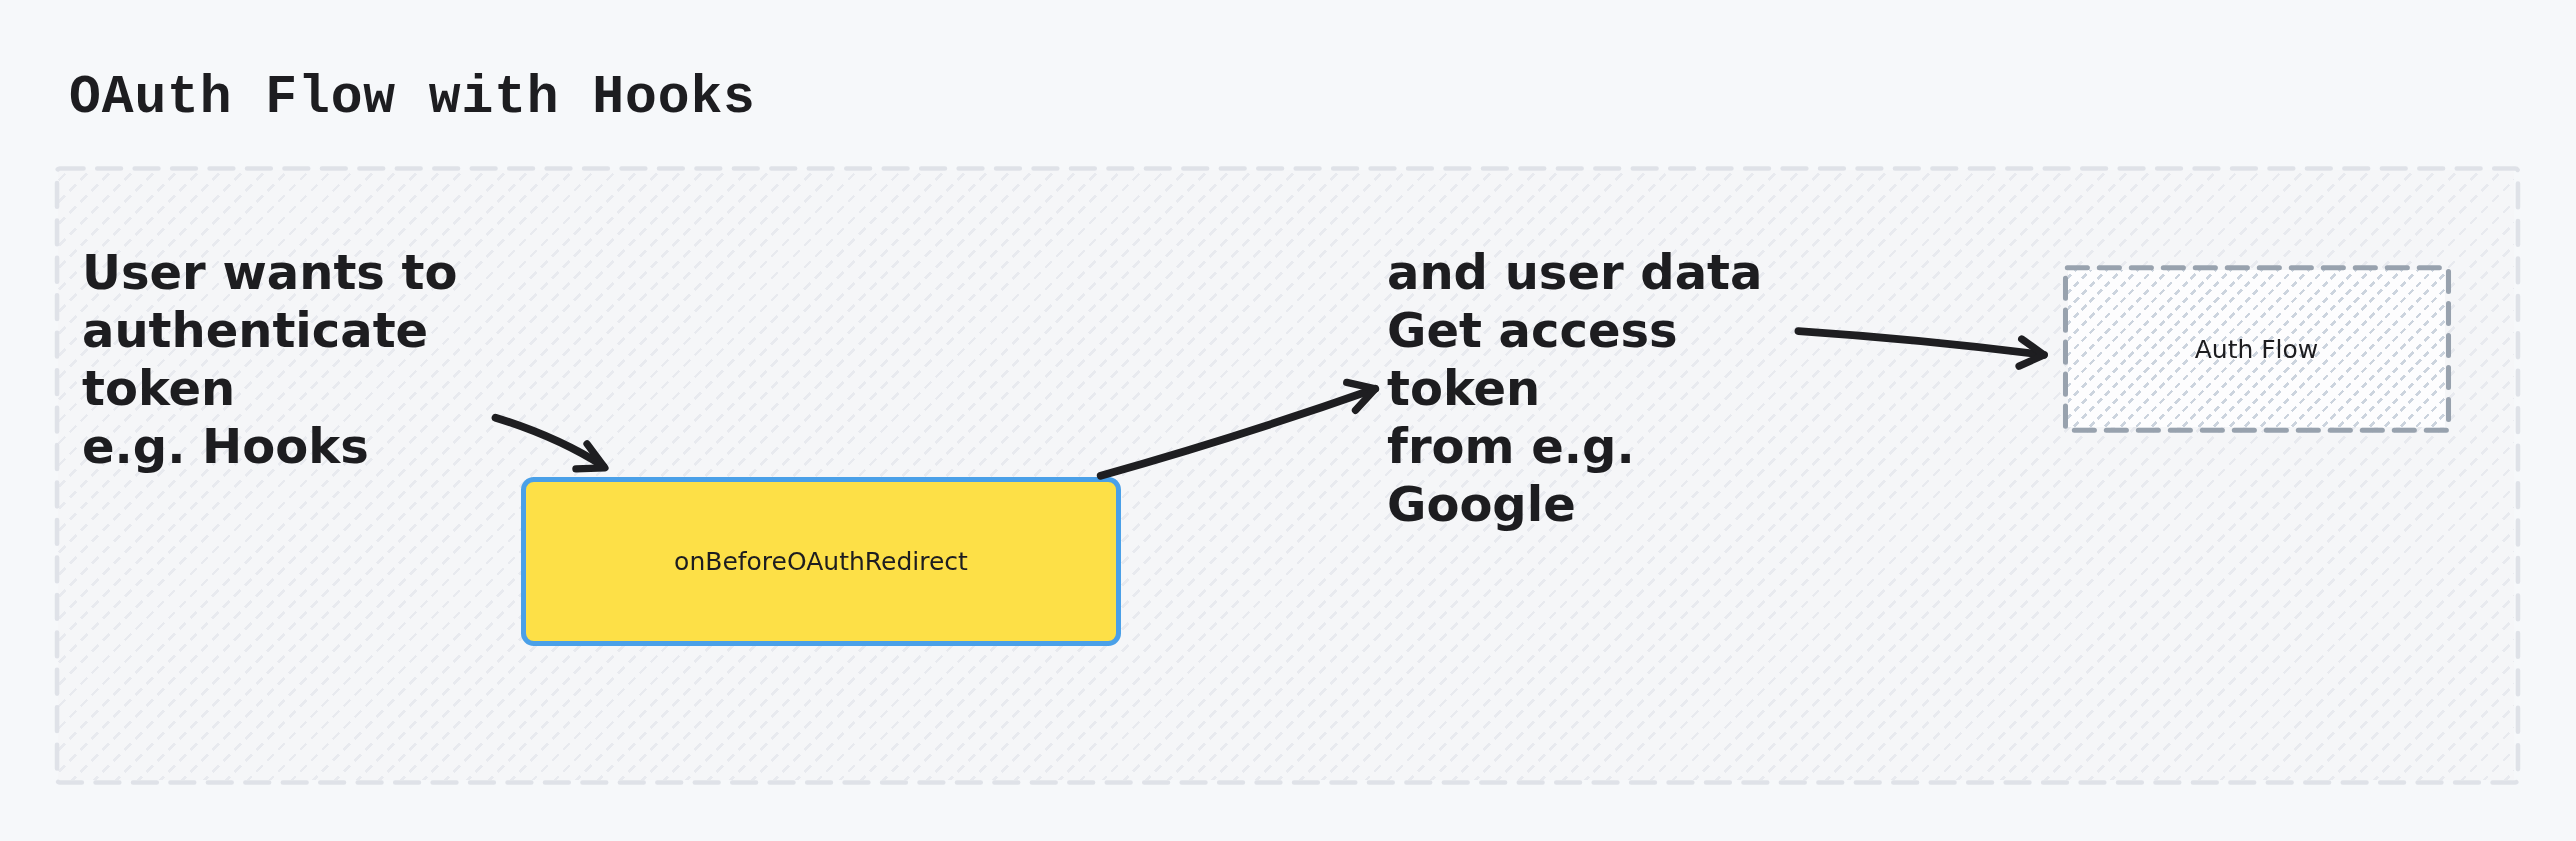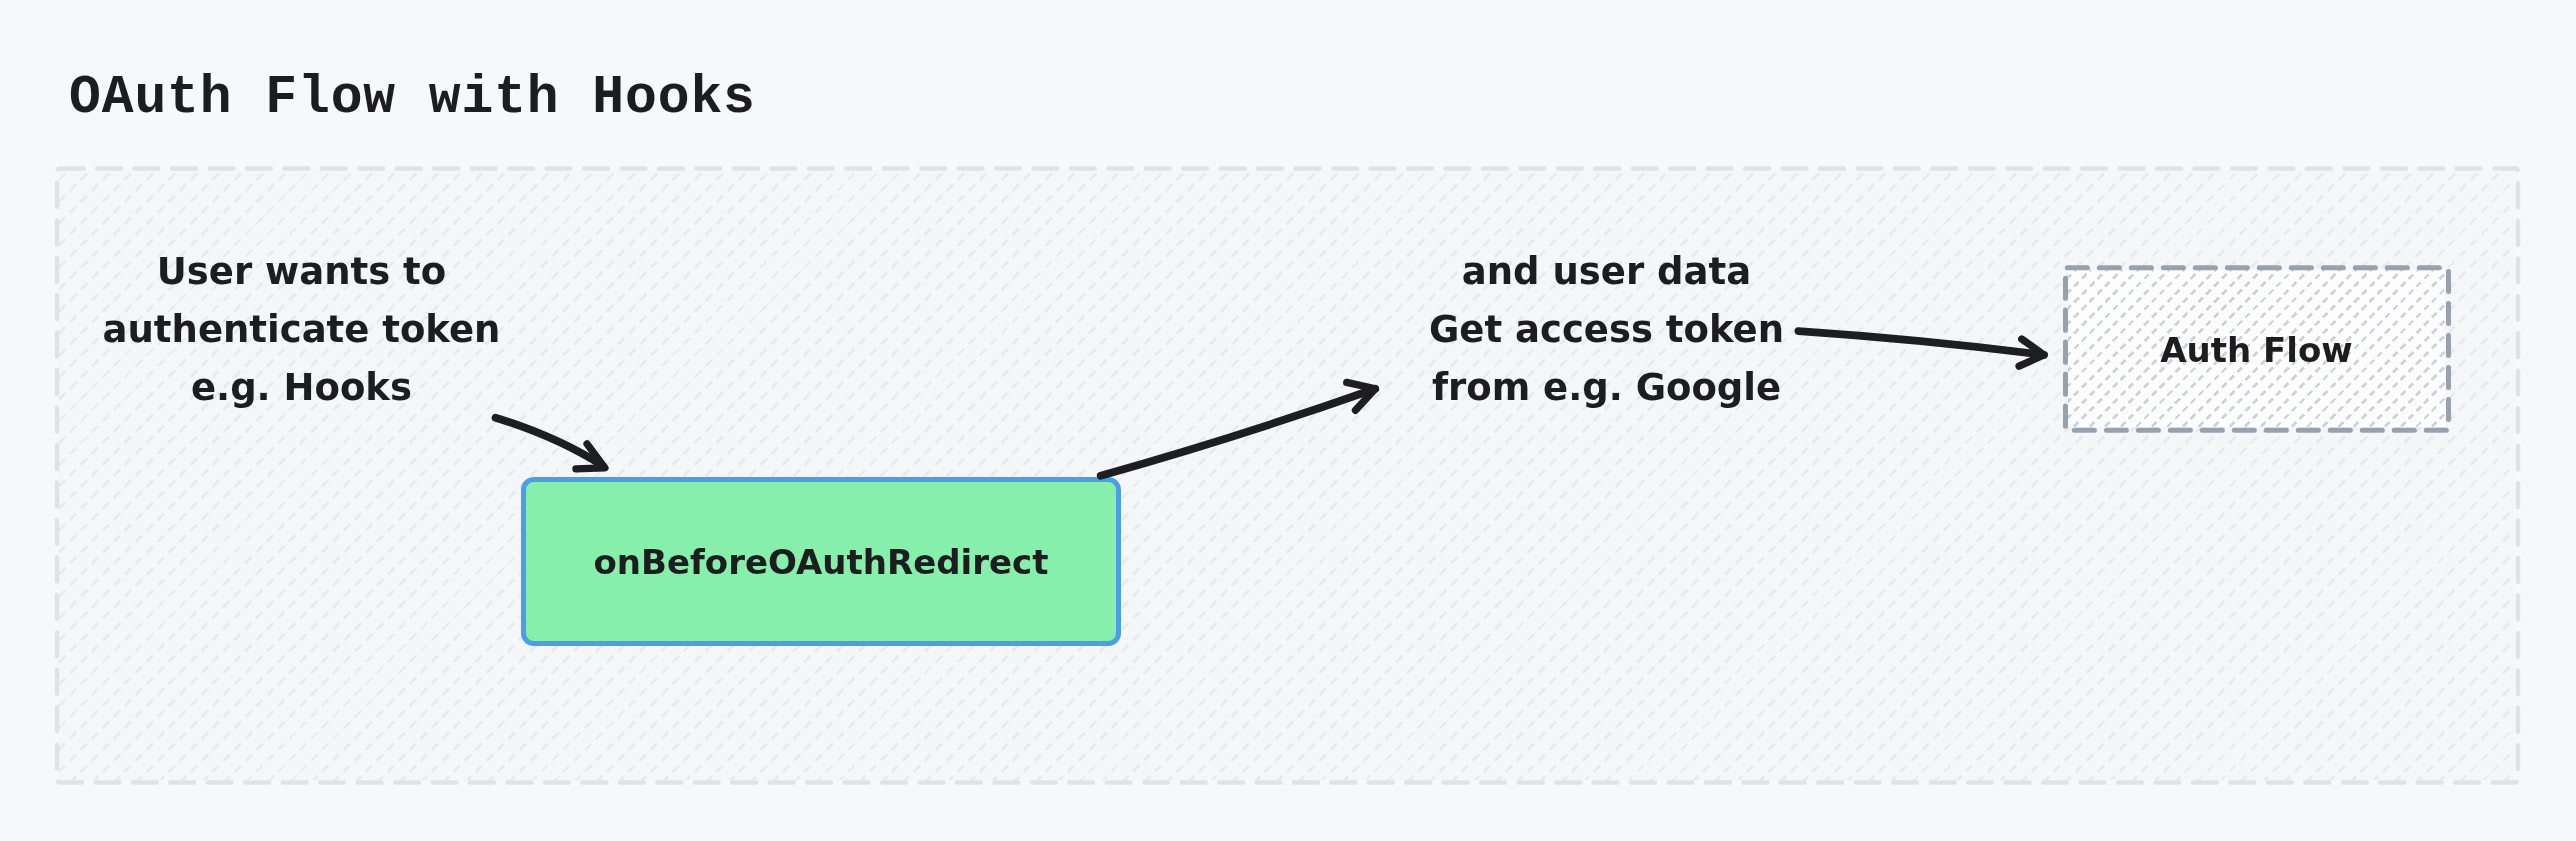--- a/index.html
+++ b/index.html
@@ -39,46 +39,46 @@
     height: 610px;
     background-color: #f5f6f8;
     background-image:
       repeating-linear-gradient(45deg, #f5f6f8 0 6.4px, rgba(245,246,248,0) 6.4px 15.5px),
       repeating-linear-gradient(135deg, rgba(0,0,0,0) 0 6.4px, #e8eaef 6.4px 9.1px, rgba(0,0,0,0) 9.1px 15.5px);
   }
 
   .note {
     position: absolute;
     width: 439px;
-    text-align: center;
-    font-size: 37px;
+    text-align: left;
+    font-size: 48px;
     font-weight: 700;
     line-height: 58px;
     color: #1d1d20;
   }
   .note-left  { left: 82px;  top: 243px; }
   .note-right { left: 1387px; top: 243px; }
 
   .hook-node {
     position: absolute;
     left: 521px;
     top: 477px;
     width: 590px;
     height: 159px;
-    background: #86efac;
+    background: #fde047;
     border: 5.5px solid #4aa0e8;
     border-radius: 12.8px;
     display: flex;
     align-items: center;
     justify-content: center;
   }
   .hook-node .label,
   .auth-node-label {
-    font-size: 34px;
-    font-weight: 700;
+    font-size: 25px;
+    font-weight: 400;
     color: #1d1d20;
     white-space: nowrap;
   }
 
   .auth-fill {
     position: absolute;
     left: 2068px;
     top: 270px;
     width: 377px;
     height: 157px;

